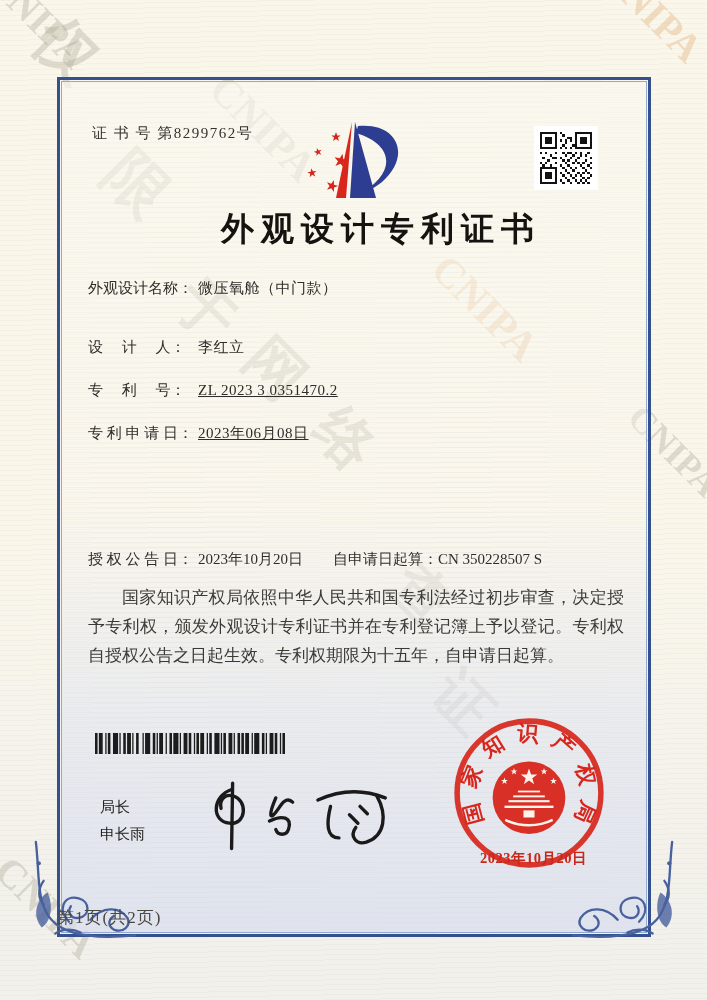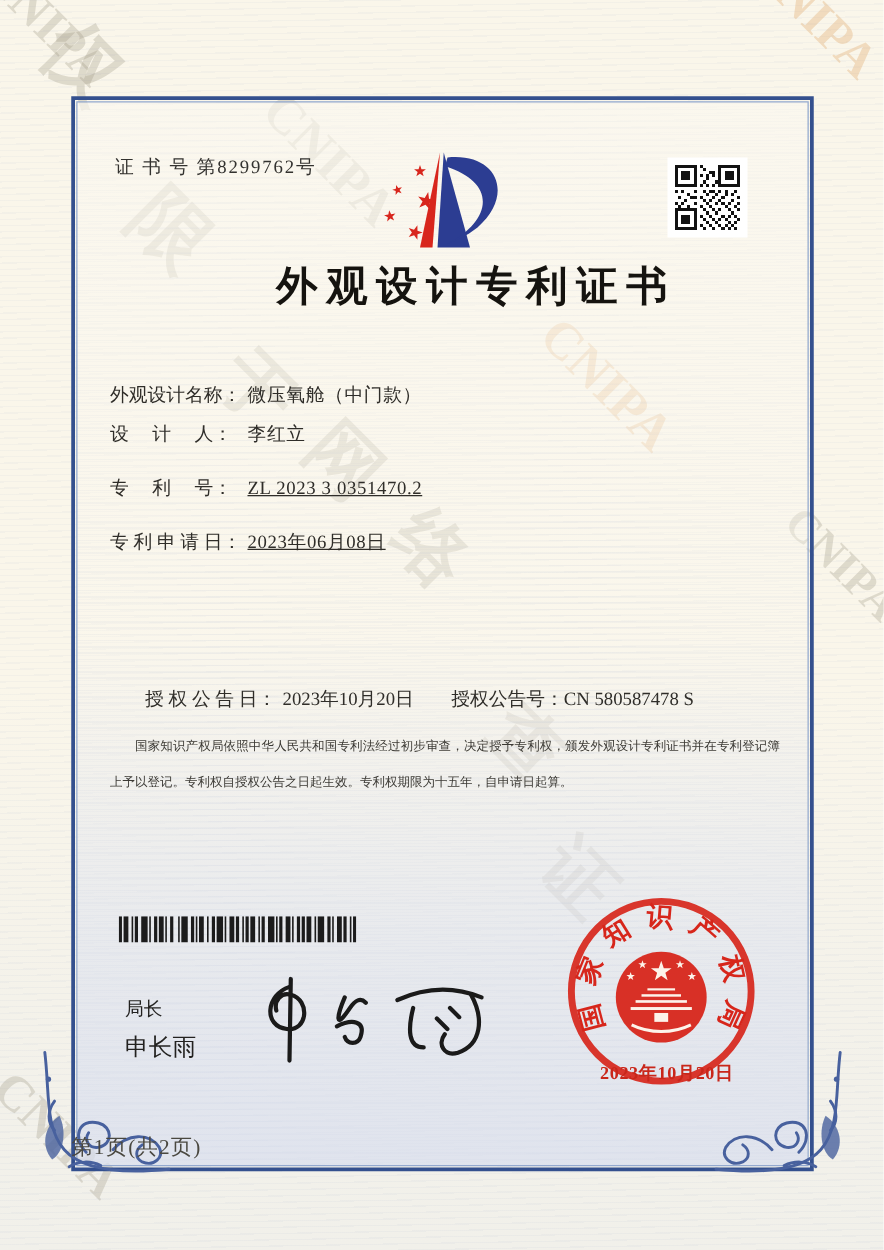--- a/index.html
+++ b/index.html
@@ -39,35 +39,35 @@
   .cert-number{position:absolute;left:92px;top:124px;font-size:15px;letter-spacing:1.5px;color:#33322f;}
   .logo{position:absolute;left:296px;top:112px;width:115px;height:92px;}
   .qr{position:absolute;left:534px;top:126px;width:64px;height:64px;background:#ffffff;
     display:flex;align-items:center;justify-content:center;}
   .qr svg{width:52px;height:52px;}
   .doc-title{position:absolute;left:57px;top:207px;width:648px;text-align:center;
     font-size:33px;font-weight:bold;letter-spacing:7px;color:#15130f;}
   
   .field-row{position:absolute;left:88px;font-size:15px;color:#2f2d29;white-space:nowrap;letter-spacing:0.5px;}
   .field-row .lbl{display:inline-block;width:110px;letter-spacing:0;}
-  .f0{top:307px;} .f1{top:338px;} .f2{top:381px;text-decoration:underline;} .f3{top:424px;text-decoration:underline;} .f4{top:465px;} .f5{top:508px;}
-  .grant-row{position:absolute;left:88px;top:550px;font-size:15px;color:#2f2d29;white-space:nowrap;width:540px;margin-left:28px;}
+  .f0{top:279px;} .f1{top:338px;} .f2{top:381px;text-decoration:underline;} .f3{top:424px;text-decoration:underline;} .f4{top:465px;} .f5{top:508px;}
+  .grant-row{position:absolute;left:88px;top:550px;font-size:15px;color:#2f2d29;white-space:nowrap;width:540px;}
   .grant-row .lbl{display:inline-block;width:110px;}
   .grant-right{position:absolute;left:245px;top:0;}
   
-  .body-text{position:absolute;left:88px;top:583px;width:536px;font-size:10px;
+  .body-text{position:absolute;left:88px;top:583px;width:536px;font-size:17px;
     line-height:29px;color:#3c3a35;text-align:justify;}
   .body-text p{margin:0;text-indent:2em;}
   
   .barcode{position:absolute;left:95px;top:733px;width:190px;height:21px;}
   
   .sig-title{position:absolute;left:100px;top:798px;font-family:"Liberation Sans","DejaVu Sans",sans-serif;
     font-size:15px;color:#232220;text-align:right;}
   .sig-name{position:absolute;left:100px;top:825px;font-family:"Liberation Sans","DejaVu Sans",sans-serif;
-    font-size:19px;color:#232220;}
+    font-size:15px;color:#232220;}
   .signature-svg{position:absolute;left:200px;top:772px;width:200px;height:95px;}
   
   .seal{position:absolute;left:450px;top:714px;width:158px;height:158px;}
   .seal-date{position:absolute;left:480px;top:849px;font-size:14.5px;font-weight:bold;
     color:#c9261a;letter-spacing:0.5px;}
   
   .page-info{position:absolute;left:57px;top:906px;width:588px;text-align:left;
     font-size:17px;color:#4a4840;letter-spacing:1px;}
   .continuation{position:absolute;left:0;top:947px;width:707px;text-align:center;
     font-size:14.5px;color:#26241f;letter-spacing:2px;}
@@ -160,21 +160,21 @@
   <div class="field-row f2">
     <span class="lbl">专　 利　 号：</span><span class="val">ZL 2023 3 0351470.2</span>
   </div>
   <div class="field-row f3">
     <span class="lbl">专 利 申 请 日：</span><span class="val">2023年06月08日</span>
   </div>
 
   <div class="grant-row">
     <span class="lbl">授 权 公 告 日：</span><span>2023年10月20日</span>
     <span class="grant-right">
-      <span>授权公告号：</span><span>CN 580587478 S</span>
+      <span>自申请日起算：</span><span>CN 350228507 S</span>
     </span>
   </div>
 
   <div class="body-text">
     <p>国家知识产权局依照中华人民共和国专利法经过初步审查，决定授予专利权，颁发外观设计专利证书并在专利登记簿上予以登记。专利权自授权公告之日起生效。专利权期限为十五年，自申请日起算。</p>
   </div>
 
   <svg class="barcode" viewBox="0 0 148 22" preserveAspectRatio="none">
     <path fill="#1c1c1c" d="M0 0h2v22H0z M3 0h3v22H3z M8 0h1v22H8z M10 0h2v22h-2z M14 0h4v22h-4z M19 0h1v22h-1z M22 0h2v22h-2z M25 0h3v22h-3z M29 0h1v22h-1z M32 0h2v22h-2z M37 0h1v22h-1z M39 0h4v22h-4z M45 0h2v22h-2z M48 0h1v22h-1z M50 0h3v22h-3z M55 0h1v22h-1z M58 0h2v22h-2z M61 0h4v22h-4z M66 0h1v22h-1z M69 0h3v22h-3z M73 0h2v22h-2z M77 0h1v22h-1z M79 0h2v22h-2z M82 0h3v22h-3z M87 0h1v22h-1z M89 0h2v22h-2z M93 0h4v22h-4z M98 0h1v22h-1z M100 0h2v22h-2z M104 0h3v22h-3z M108 0h1v22h-1z M111 0h2v22h-2z M114 0h2v22h-2z M117 0h3v22h-3z M122 0h1v22h-1z M124 0h4v22h-4z M130 0h2v22h-2z M133 0h1v22h-1z M136 0h3v22h-3z M140 0h2v22h-2z M144 0h1v22h-1z M146 0h2v22h-2z"></path>
   </svg>

